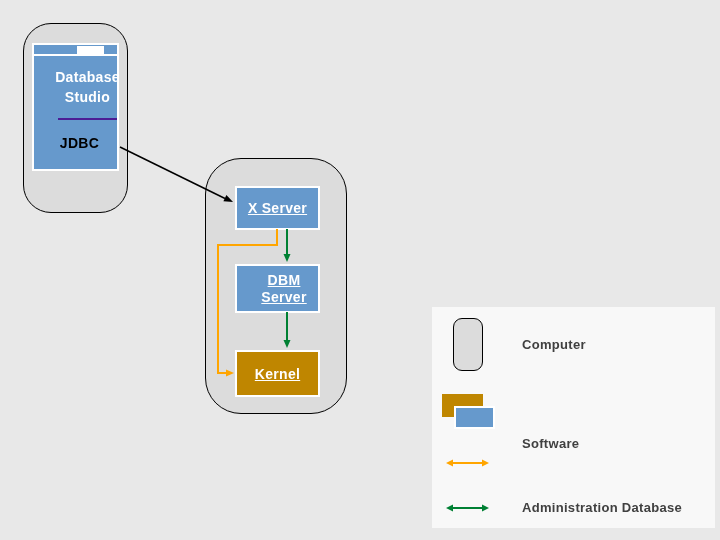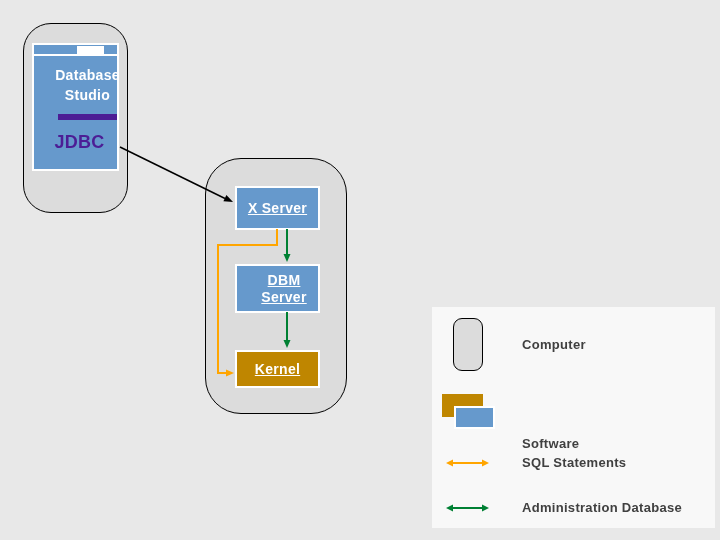--- a/index.html
+++ b/index.html
@@ -23,33 +23,33 @@
     color:#fff;font-weight:bold;font-size:14px;
     display:flex;align-items:center;justify-content:center;
     text-align:center;letter-spacing:.3px;text-decoration:underline;
   }
 
   
   .window{position:absolute;left:8px;top:19px;width:87px;height:128px;border:2px solid #fff;}
   .titlebar{position:relative;height:11px;border-bottom:2px solid #fff;}
   .titlebar-chip{position:absolute;left:43px;top:1px;width:27px;height:9px;}
   .win-title{
-    height:64px;border-bottom:6px solid #4c1d95;color:#fff;font-weight:bold;
+    height:64px;border-bottom:2px solid #4c1d95;color:#fff;font-weight:bold;
     font-size:14px;line-height:20px;display:flex;align-items:center;justify-content:center;
     text-align:center;letter-spacing:.3px;margin-left:24px;
   }
   .win-sub{
-    height:45px;color:#4c1d95;font-weight:bold;font-size:18px;letter-spacing:.3px;
+    height:45px;color:#000000;font-weight:bold;font-size:14px;letter-spacing:.3px;
     display:flex;align-items:center;justify-content:center;text-align:center;padding-left:8px;
   }
 
   .node{left:29px;width:85px;}
   .node-x{top:27px;height:44px;}
   .node-dbm{top:105px;height:49px;padding:0 14px;line-height:17px;}
-  .node-kernel{top:191px;height:38px;}
+  .node-kernel{top:191px;height:47px;}
 
   
   .legend{position:absolute;left:432px;top:307px;width:283px;height:221px;}
   .legend-label{
     position:absolute;left:90px;height:16px;line-height:16px;
     font-size:13px;font-weight:bold;color:#404040;letter-spacing:.3px;white-space:nowrap;
   }
   .legend-computer-icon{
     position:absolute;left:21px;top:11px;width:30px;height:53px;
     border:1px solid #000;border-radius:9px;
@@ -80,21 +80,20 @@
     <div class="swbox node node-kernel" style="background-color: rgb(191, 134, 0);">Kernel</div>
   </div>
 
   <div class="legend" style="background-color: rgb(248, 248, 248);">
     <div class="legend-computer-icon" style="background-color: rgb(220, 220, 220);"></div>
     <div class="legend-sw-back" style="background-color: rgb(191, 134, 0);"></div>
     <div class="legend-sw-front" style="background-color: rgb(102, 153, 204);"></div>
 
     <div class="legend-label" style="top:30px;">Computer</div>
     <div class="legend-label" style="top:97px;margin-top:32px;">Software</div>
-    <div class="legend-label" style="top:148px;">SQL Statements</div>
     <div class="legend-label" style="top:193px;">Administration Database</div>
   </div>
 
   <svg class="arrows" width="720" height="540" viewBox="0 0 720 540">
 
     <line x1="120" y1="147" x2="225" y2="198.5" stroke-width="1.5" stroke="#000000"></line>
     <polygon points="233,202 223.4,201.2 226.4,195" fill="#000000"></polygon>
 
     <line x1="287" y1="229" x2="287" y2="255" stroke-width="2" stroke="#008033"></line>
     <polygon points="287,262 283.5,254 290.5,254" fill="#008033"></polygon>

